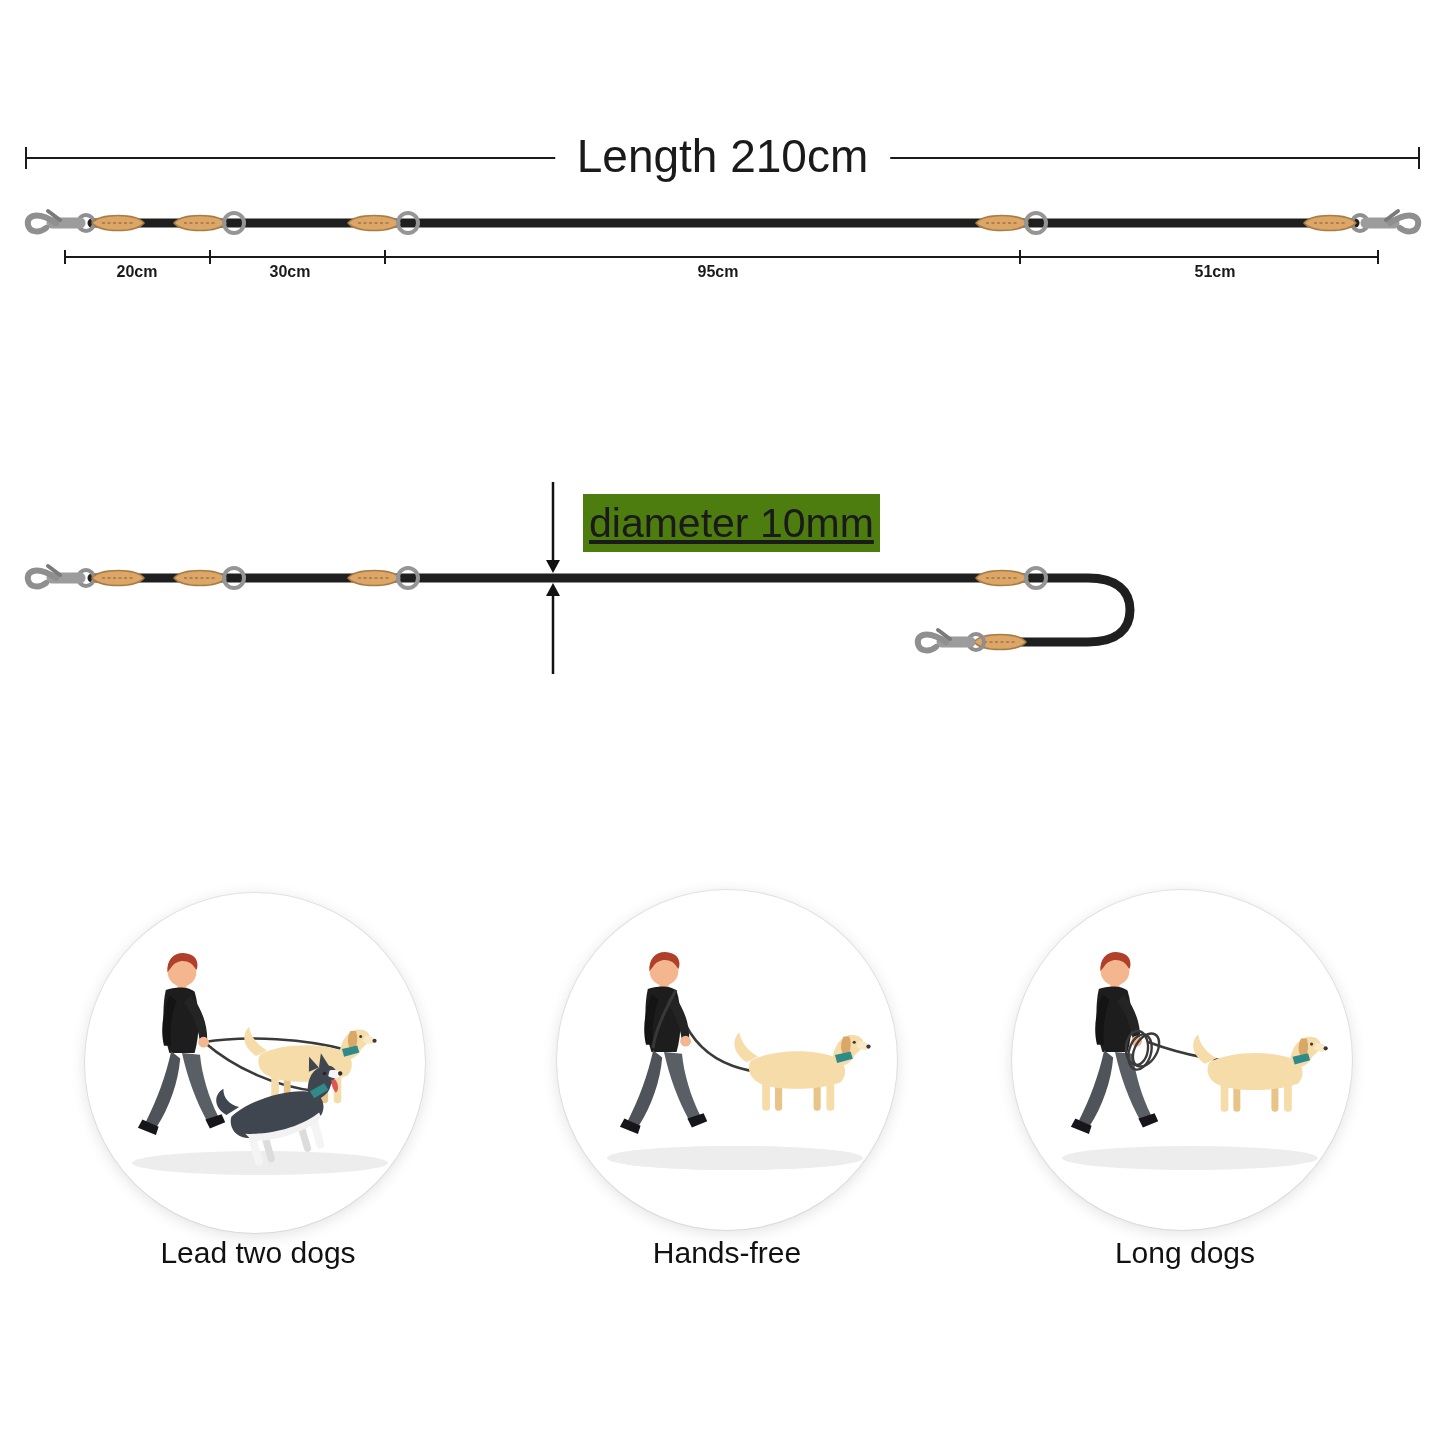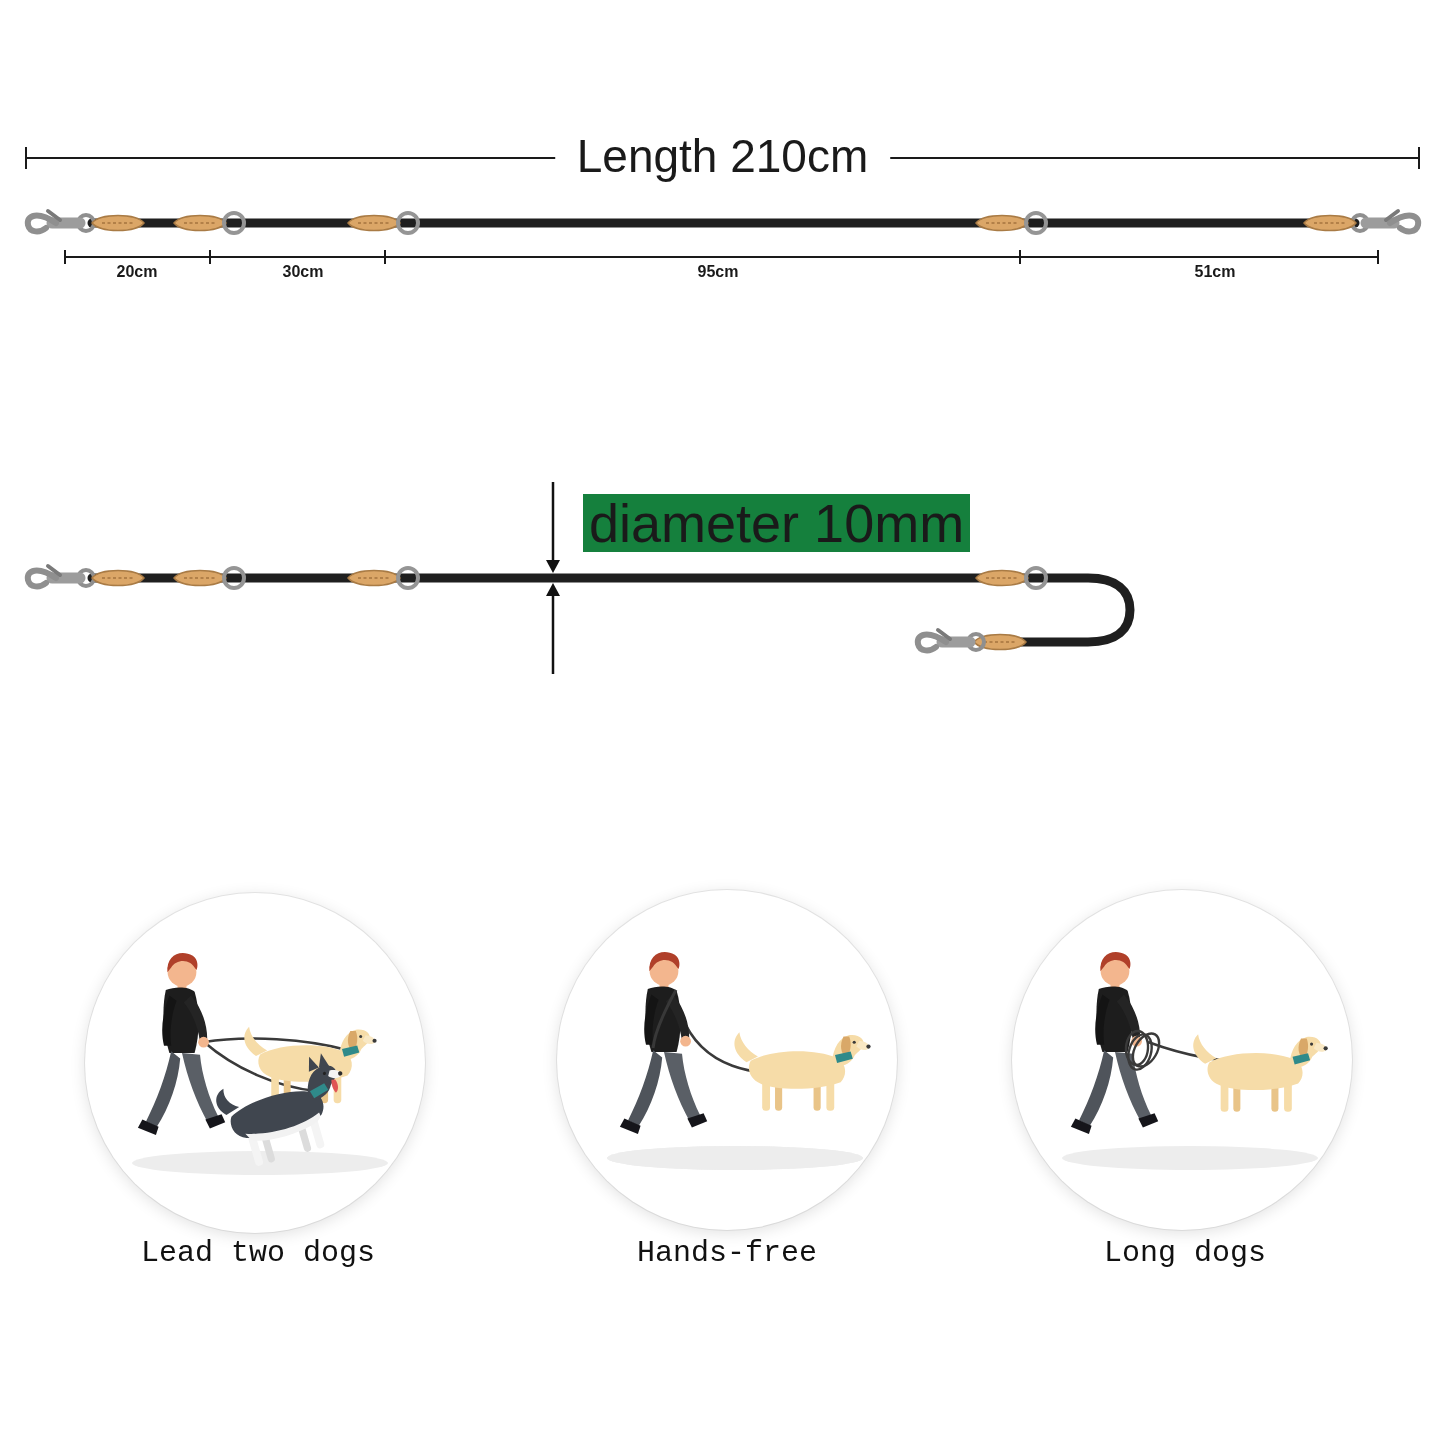--- a/index.html
+++ b/index.html
@@ -14,32 +14,32 @@
   .length-label{
     position:absolute;top:126px;left:50%;transform:translateX(-50%);
     font-size:46px;line-height:60px;background:#ffffff;padding:0 22px;
     white-space:nowrap;z-index:3;
   }
   .segment-label{
     position:absolute;top:263px;transform:translateX(-50%);
     font-size:16px;font-weight:700;white-space:nowrap;
   }
   .diameter-label{
-    position:absolute;left:583px;top:494px;font-size:54px;line-height:58px;
-    white-space:nowrap;background:#15803d;padding:0 6px;z-index:3;
+    position:absolute;left:583px;top:494px;font-size:41px;line-height:58px;
+    white-space:nowrap;background:#4d7c0f;padding:0 6px;z-index:3;text-decoration:underline;
   }
   
   .use-case-circle{
     position:absolute;width:340px;height:340px;border-radius:50%;
     background:#ffffff;box-shadow:0 3px 16px rgba(0,0,0,0.12), 0 0 0 1px #ececec;
     overflow:hidden;
   }
   .use-case-caption{
     position:absolute;top:1236px;transform:translateX(-50%);
-    font-size:30px;font-weight:400;color:#111;white-space:nowrap;font-family:Liberation Mono, monospace;
+    font-size:30px;font-weight:400;color:#111;white-space:nowrap;
   }
   svg{display:block;}
 </style>
 </head>
 <body>
 
 <div class="page">
 
   <svg width="0" height="0" style="position:absolute" aria-hidden="true">
     <defs>
@@ -120,21 +120,21 @@
     <use href="#sleeve" transform="translate(1330,38)"></use>
   </svg>
 
   <div class="dim-line" style="left:65px;top:256px;width:1313px;"></div>
   <div class="dim-tick" style="left:64px;top:250px;height:14px;"></div>
   <div class="dim-tick" style="left:209px;top:250px;height:14px;"></div>
   <div class="dim-tick" style="left:384px;top:250px;height:14px;"></div>
   <div class="dim-tick" style="left:1019px;top:250px;height:14px;"></div>
   <div class="dim-tick" style="left:1377px;top:250px;height:14px;"></div>
   <div class="segment-label" style="left:137px;">20cm</div>
-  <div class="segment-label" style="left:303px;">30cm</div>
+  <div class="segment-label" style="left:290px;">30cm</div>
   <div class="segment-label" style="left:718px;">95cm</div>
   <div class="segment-label" style="left:1215px;">51cm</div>
 
   <div class="diameter-label">diameter 10mm</div>
 
   <svg class="abs" style="left:0;top:470px;" width="1445" height="230" viewBox="0 0 1445 230">
     <path d="M 92 108 H 1088 C 1117 108 1130 121 1130 140 C 1130 159 1117 172 1088 172 H 1016" fill="none" stroke="#1f1f1f" stroke-width="9" stroke-linecap="round"></path>
     <use href="#hook" transform="translate(26,108)"></use>
     <use href="#sleeve" transform="translate(118,108)"></use>
     <use href="#sleeve" transform="translate(200,108)"></use>

